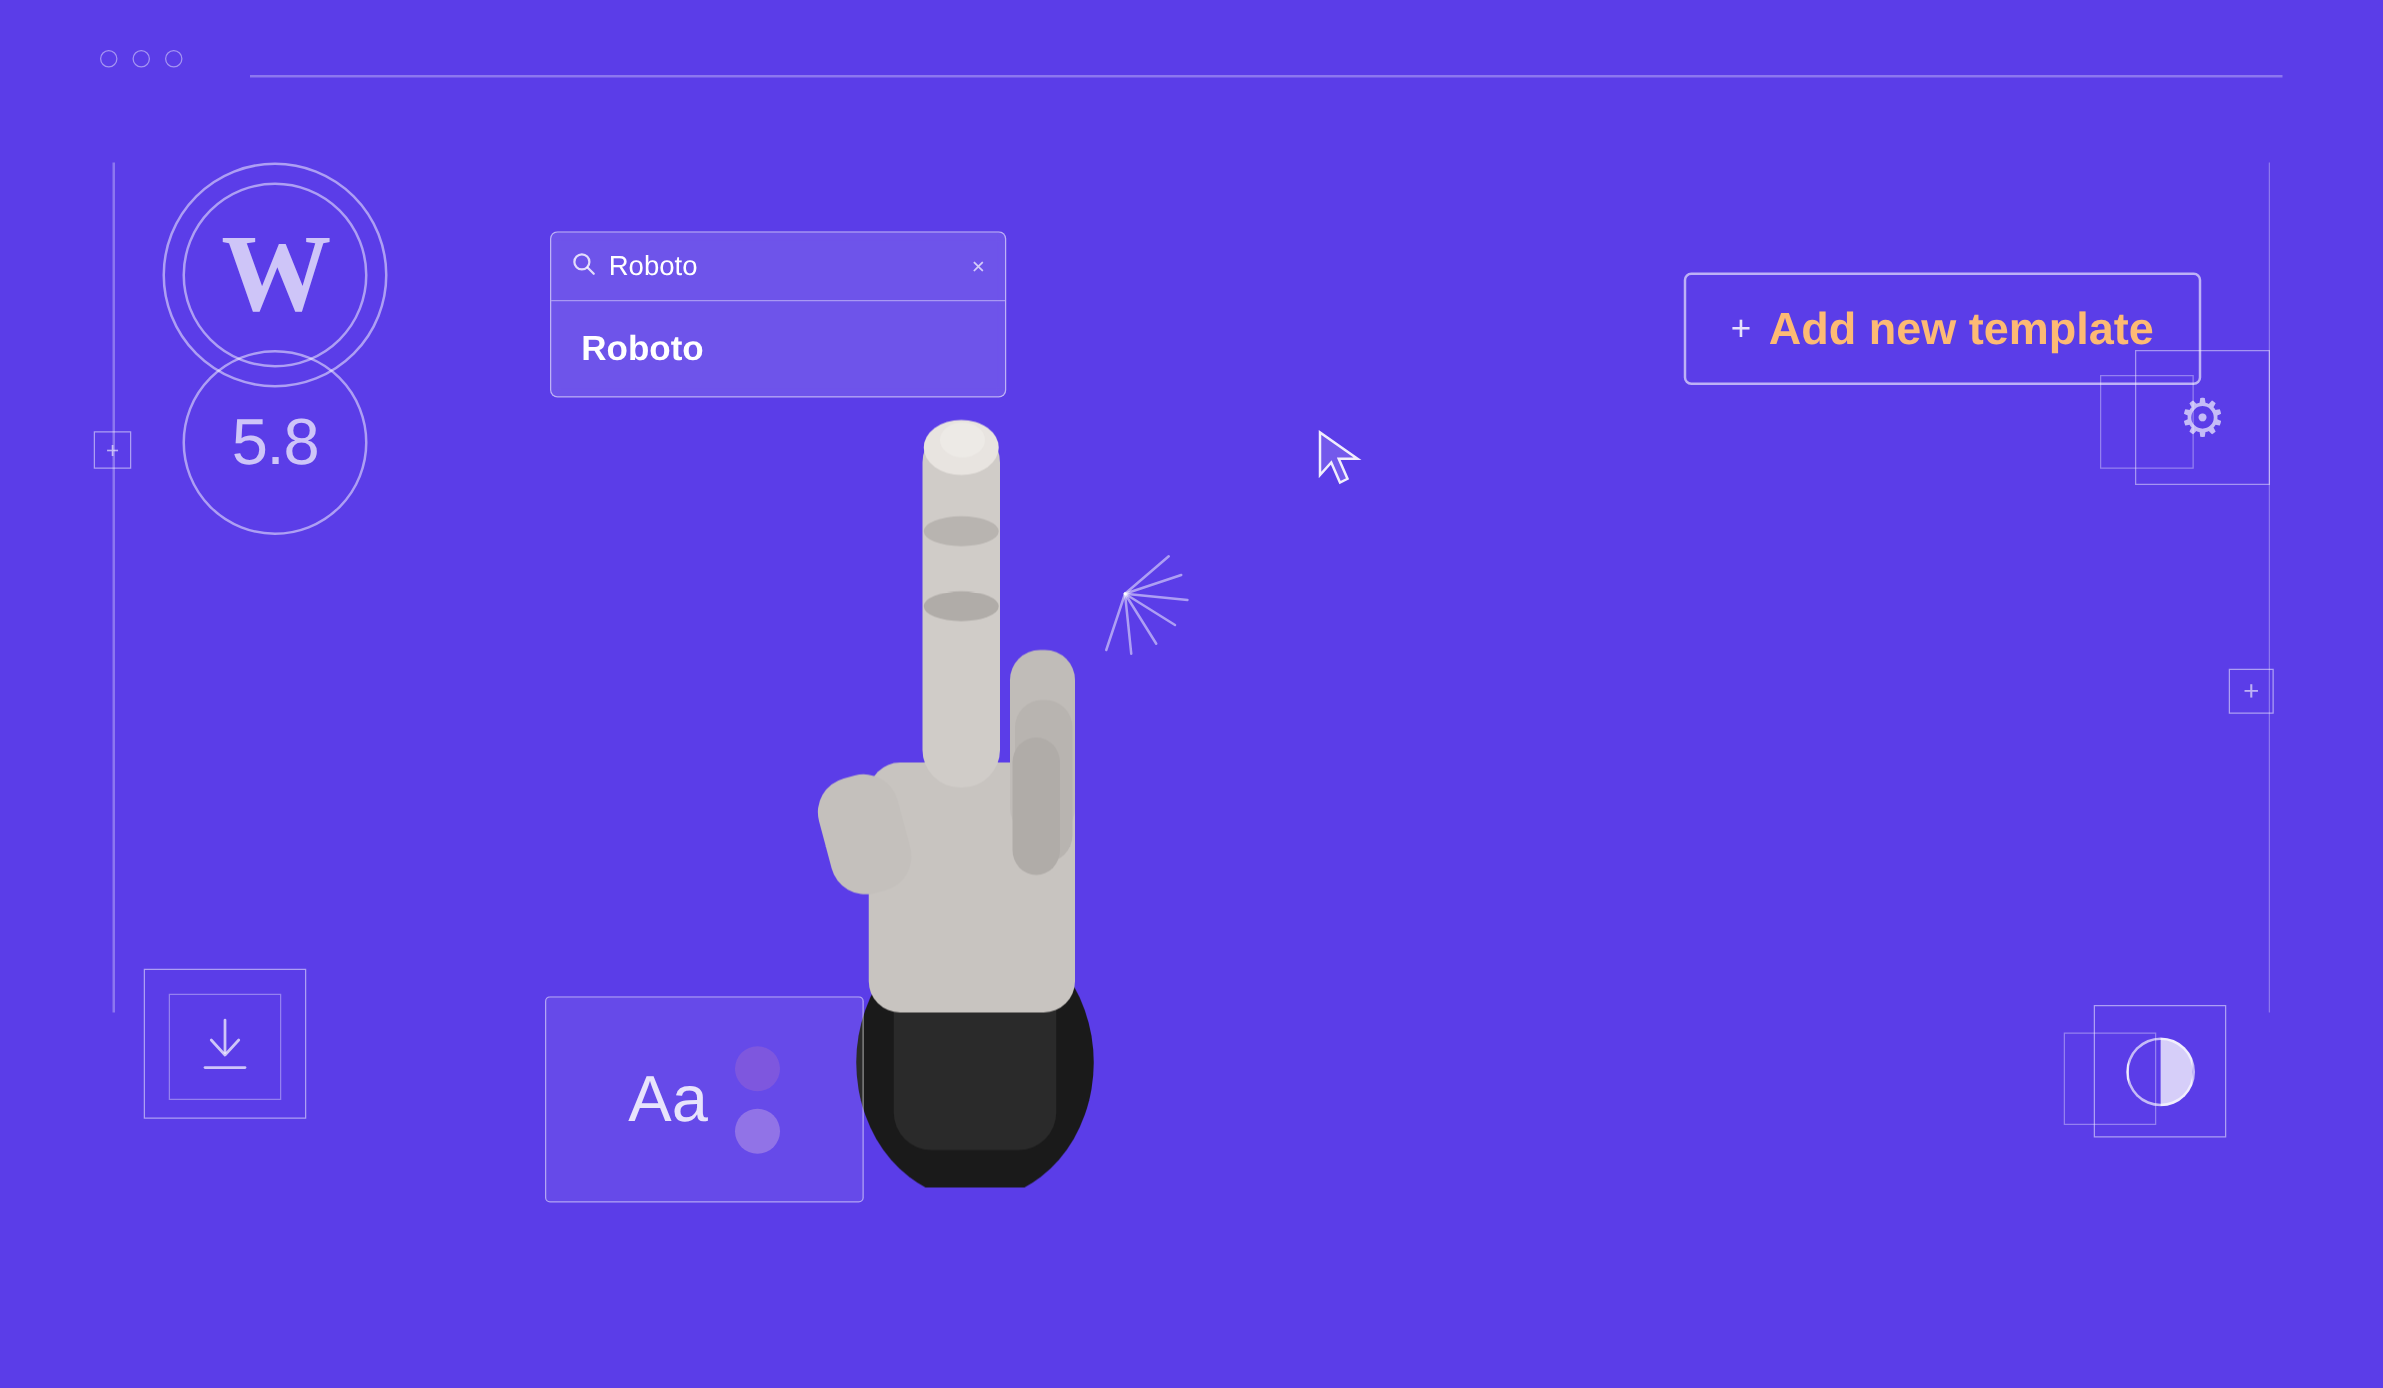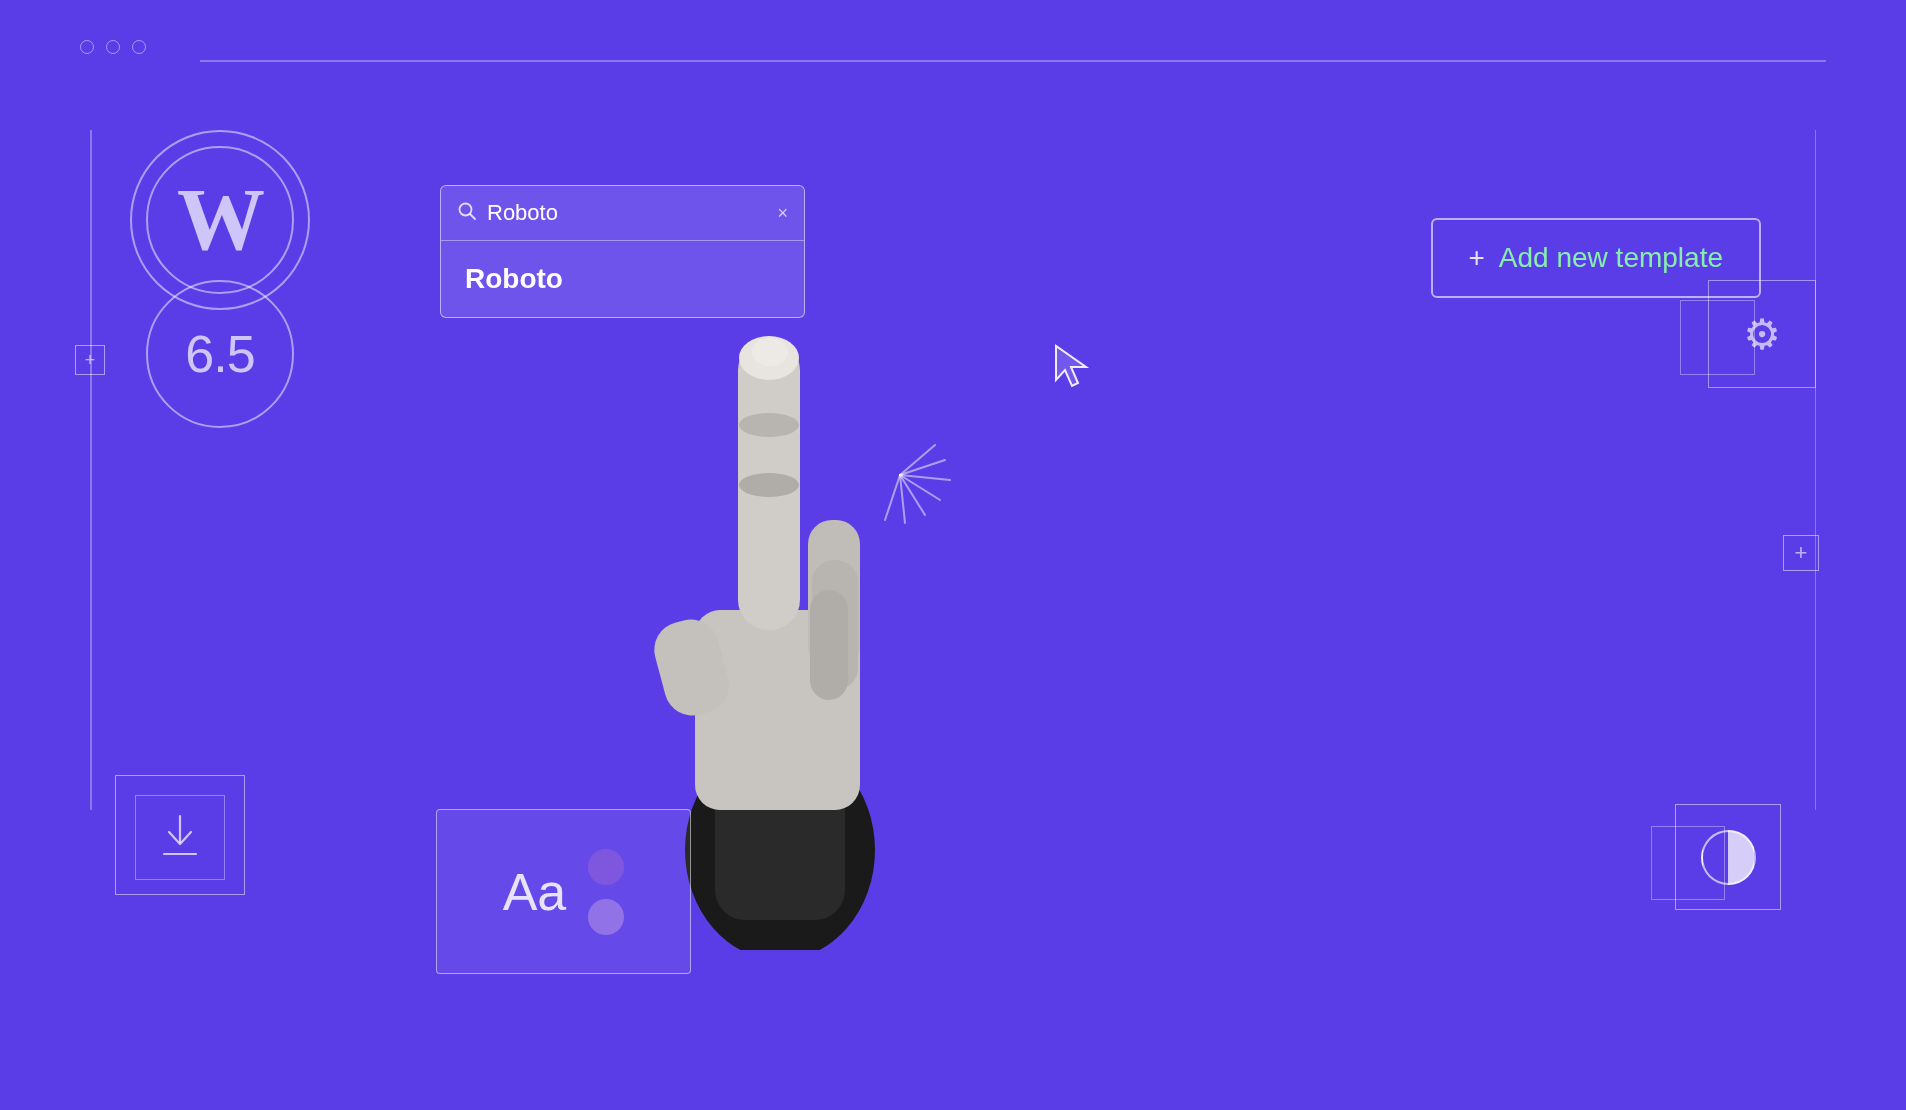--- a/index.html
+++ b/index.html
@@ -192,38 +192,38 @@
       cursor: pointer;
     }
 
     .add-template-plus {
       color: rgba(255,255,255,0.85);
       font-size: 28px;
       font-weight: 300;
     }
 
     .add-template-label {
-      color: #86efac;
-      font-size: 28px;
-      font-weight: 400;
+      color: #fdba74;
+      font-size: 36px;
+      font-weight: 700;
     }
 
     
     .cursor-arrow {
       position: absolute;
       top: 342px;
       left: 1052px;
       width: 0;
       height: 0;
     }
 
     
     .font-preview-box {
       position: absolute;
-      bottom: 136px;
+      bottom: 148px;
       left: 436px;
       width: 255px;
       height: 165px;
       border: 1.5px solid rgba(255,255,255,0.5);
       border-radius: 4px;
       background: rgba(255,255,255,0.07);
       display: flex;
       align-items: center;
       justify-content: center;
       gap: 22px;
@@ -322,21 +322,21 @@
   <span>+</span>
 </div>
 
 <div class="wp-logo-area">
   <div class="wp-circle-outer">
     <div class="wp-circle-inner">
       <span class="wp-letter">W</span>
     </div>
   </div>
   <div class="version-circle">
-    <span class="version-text">6.5</span>
+    <span class="version-text">5.8</span>
   </div>
 </div>
 
 <div class="search-widget">
   <div class="search-input-row">
     <span class="search-icon-svg">
       <svg width="20" height="20" viewBox="0 0 20 20" fill="none" xmlns="http://www.w3.org/2000/svg">
         <circle cx="8.5" cy="8.5" r="6" stroke="rgba(255,255,255,0.8)" stroke-width="1.8"></circle>
         <line x1="13" y1="13" x2="18" y2="18" stroke="rgba(255,255,255,0.8)" stroke-width="1.8" stroke-linecap="round"></line>
       </svg>

